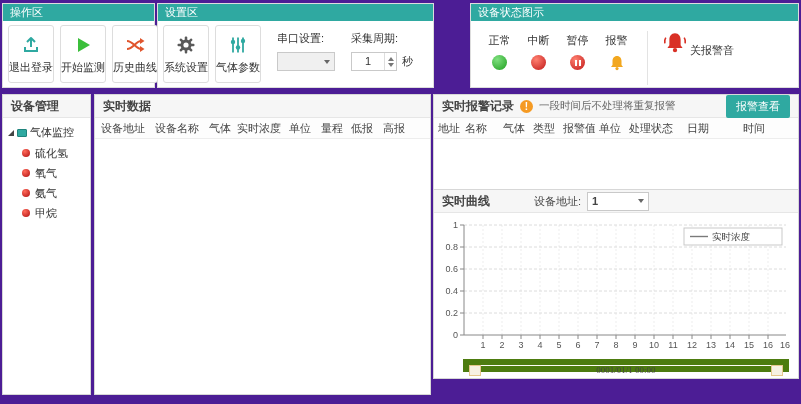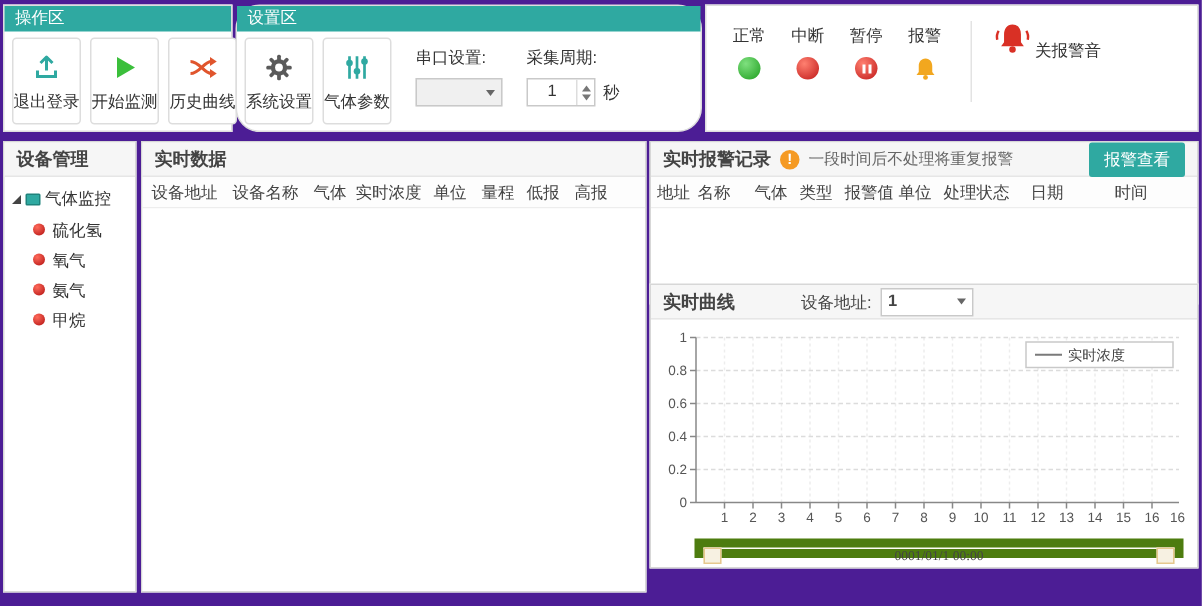--- a/index.html
+++ b/index.html
@@ -110,21 +110,21 @@
             <path d="M2 14 C8 14 11 6 16 6" stroke="#e0552d" stroke-width="2" fill="none"></path>
             <path d="M15 11 L19.5 14 L15 17 Z" fill="#e0552d"></path>
             <path d="M15 3 L19.5 6 L15 9 Z" fill="#e0552d"></path>
           </svg>
         </span>
         <span class="lbl">历史曲线</span>
       </div>
     </div>
   </div>
 
-  <div class="section" style="left:157px; width:311px;border-radius:16px;">
+  <div class="section" style="left:157px; width:277px;">
     <div class="sec-title">设置区</div>
     <div class="sec-body">
       <div class="tool-btn">
         <span class="icon-box">
           <svg width="20" height="20" viewBox="0 0 20 20">
             <g fill="#5a5a5a">
               <circle cx="10" cy="10" r="5.5"></circle>
               <rect x="8.75" y="1.5" width="2.5" height="17" rx="1"></rect>
               <rect x="1.5" y="8.75" width="17" height="2.5" rx="1"></rect>
               <rect x="8.75" y="1.5" width="2.5" height="17" rx="1" transform="rotate(45 10 10)"></rect>
@@ -171,20 +171,21 @@
               <span class="tri-down"></span>
             </span>
           </div>
           <span class="unit">秒</span>
         </div>
       </div>
     </div>
   </div>
 
   <div class="section" style="left:470px; width:329px;">
+    <div class="sec-title">设备状态图示</div>
     <div class="sec-body" style="padding-left:12px;">
       <div class="status-item">
         <span class="slbl">正常</span>
         <span class="dot green"></span>
       </div>
       <div class="status-item">
         <span class="slbl">中断</span>
         <span class="dot red"></span>
       </div>
       <div class="status-item">

